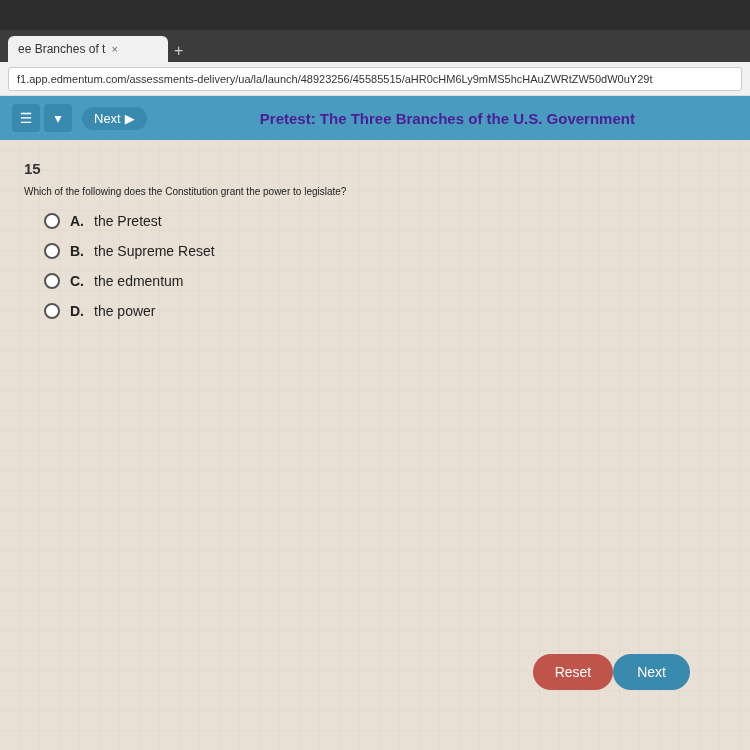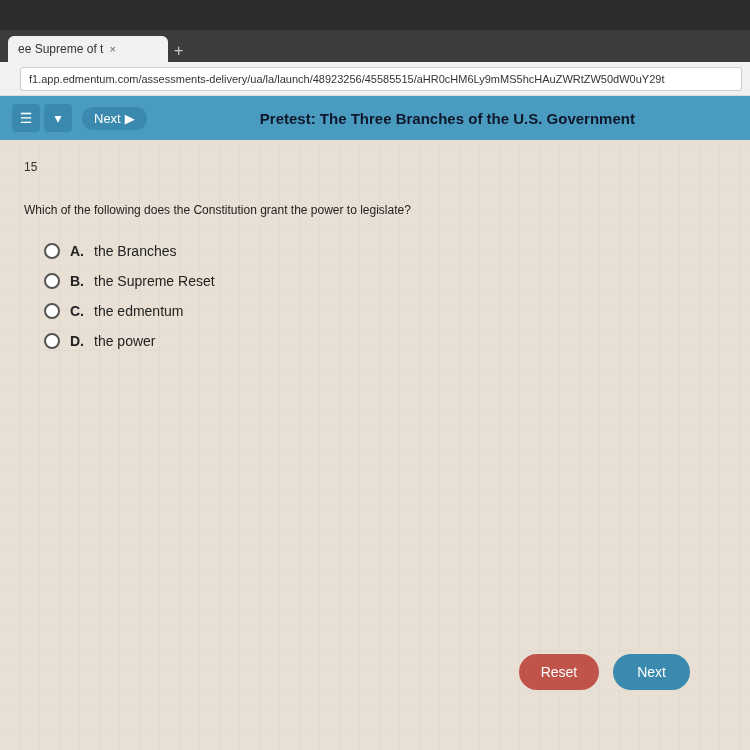--- a/index.html
+++ b/index.html
@@ -81,21 +81,20 @@
 
     .address-input {
       flex: 1;
       background: white;
       border: 1px solid #ccc;
       border-radius: 3px;
       height: 24px;
       padding: 0 8px;
       font-size: 11px;
       color: #333;
-      margin-left: 12px;
     }
 
     
     .app-toolbar {
       background: #4a9bc0;
       height: 44px;
       display: flex;
       align-items: center;
       padding: 0 12px;
       gap: 10px;
@@ -127,49 +126,49 @@
       border-radius: 12px;
       padding: 4px 12px;
       font-size: 13px;
       cursor: pointer;
       display: flex;
       align-items: center;
       gap: 4px;
     }
 
     .toolbar-title {
-      color: #0f172a;
+      color: #4c1d95;
       font-size: 15px;
       font-weight: bold;
       flex: 1;
       text-align: center;
     }
 
     
     .content-area {
       flex: 1;
       background: #e8e0d5;
       background-image: 
         repeating-linear-gradient(0deg, transparent, transparent 19px, rgba(200,190,180,0.3) 20px),
         repeating-linear-gradient(90deg, transparent, transparent 19px, rgba(200,190,180,0.3) 20px);
       padding: 20px 24px;
       position: relative;
     }
 
     .question-number {
-      font-size: 12px;
-      font-weight: normal;
+      font-size: 15px;
+      font-weight: bold;
       color: #333;
-      margin-bottom: 28px;
+      margin-bottom: 8px;
     }
 
     .question-text {
-      font-size: 12px;
+      font-size: 10px;
       color: #222;
-      margin-bottom: 24px;
+      margin-bottom: 14px;
       line-height: 1.4;
     }
 
     .options-list {
       list-style: none;
       display: flex;
       flex-direction: column;
       gap: 14px;
       margin-left: 20px;
     }
@@ -203,21 +202,20 @@
       font-size: 14px;
       color: #222;
     }
 
     
     .buttons-area {
       position: absolute;
       bottom: 60px;
       right: 60px;
       display: flex;
-      gap: 14px;
       align-items: center;
     }
 
     .reset-button {
       background: #c0544a;
       color: white;
       border: none;
       border-radius: 20px;
       padding: 10px 22px;
       font-size: 14px;
@@ -238,21 +236,21 @@
   </style>
 </head>
 <body>
 
 <div class="screen">
 
   <div class="os-bar"></div>
 
   <div class="tab-bar">
     <div class="tab">
-      <span>ee Supreme of t</span>
+      <span>ee Branches of t</span>
       <span class="tab-close">×</span>
     </div>
     <button class="tab-add">+</button>
   </div>
 
   <div class="address-bar">
     <input class="address-input" type="text" readonly="" value="f1.app.edmentum.com/assessments-delivery/ua/la/launch/48923256/45585515/aHR0cHM6Ly9mMS5hcHAuZWRtZW50dW0uY29t" style="">
   </div>
 
   <div class="app-toolbar">
@@ -274,21 +272,21 @@
   <div class="content-area">
 
     <div class="question-number">15</div>
 
     <div class="question-text">Which of the following does the Constitution grant the power to legislate?</div>
 
     <ul class="options-list">
       <li class="option-item">
         <div class="radio-circle"></div>
         <span class="option-label">A.</span>
-        <span class="option-text">the Branches</span>
+        <span class="option-text">the Pretest</span>
       </li>
       <li class="option-item">
         <div class="radio-circle"></div>
         <span class="option-label">B.</span>
         <span class="option-text">the Supreme Reset</span>
       </li>
       <li class="option-item">
         <div class="radio-circle"></div>
         <span class="option-label">C.</span>
         <span class="option-text">the edmentum</span>

